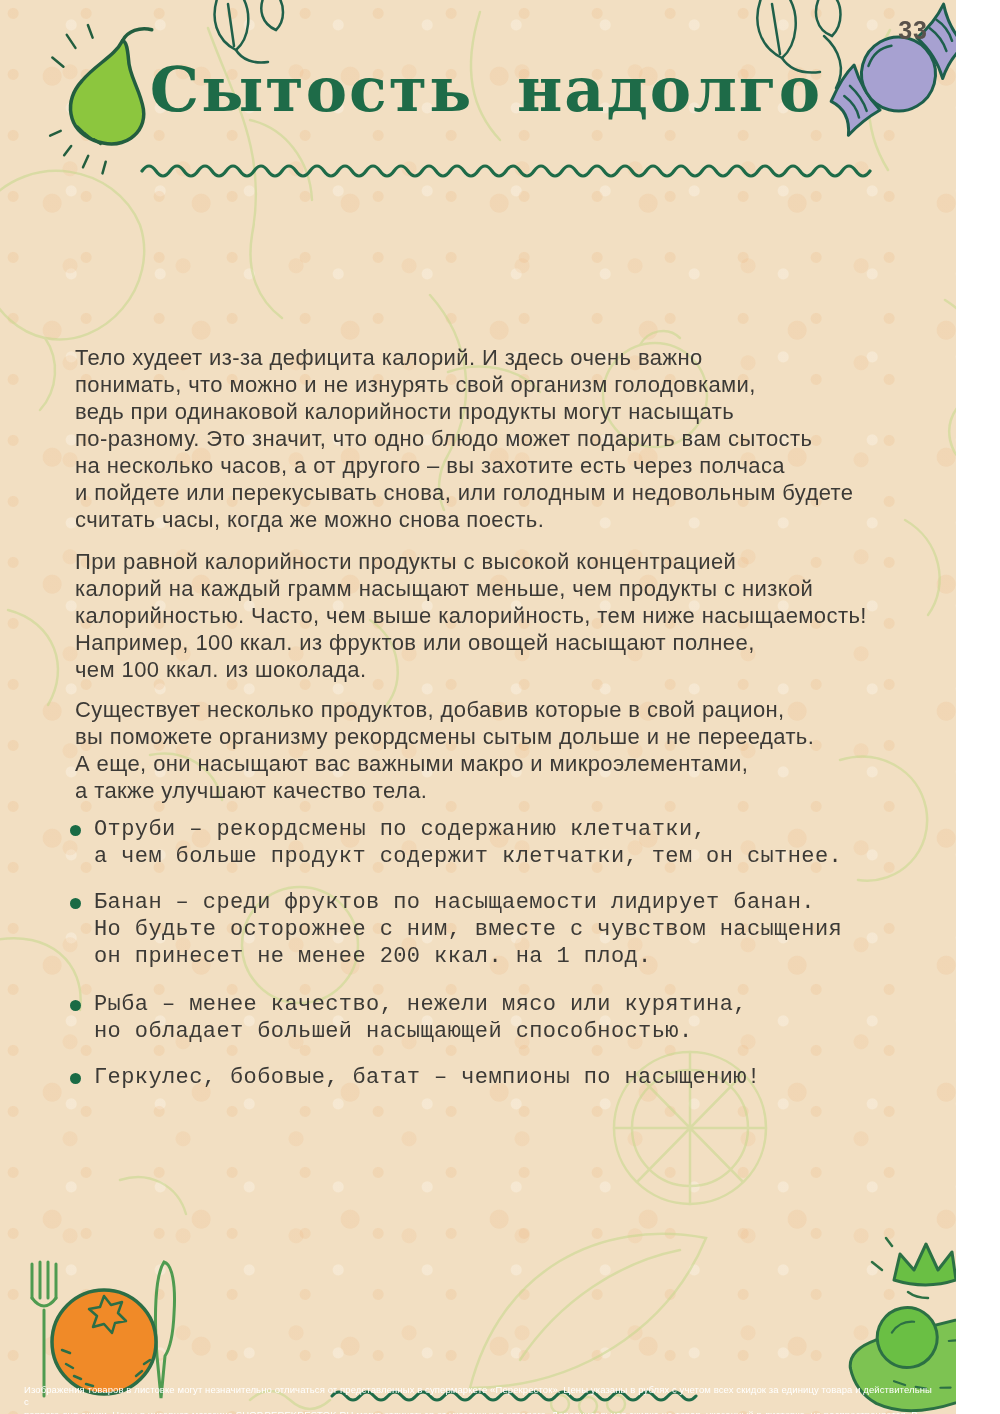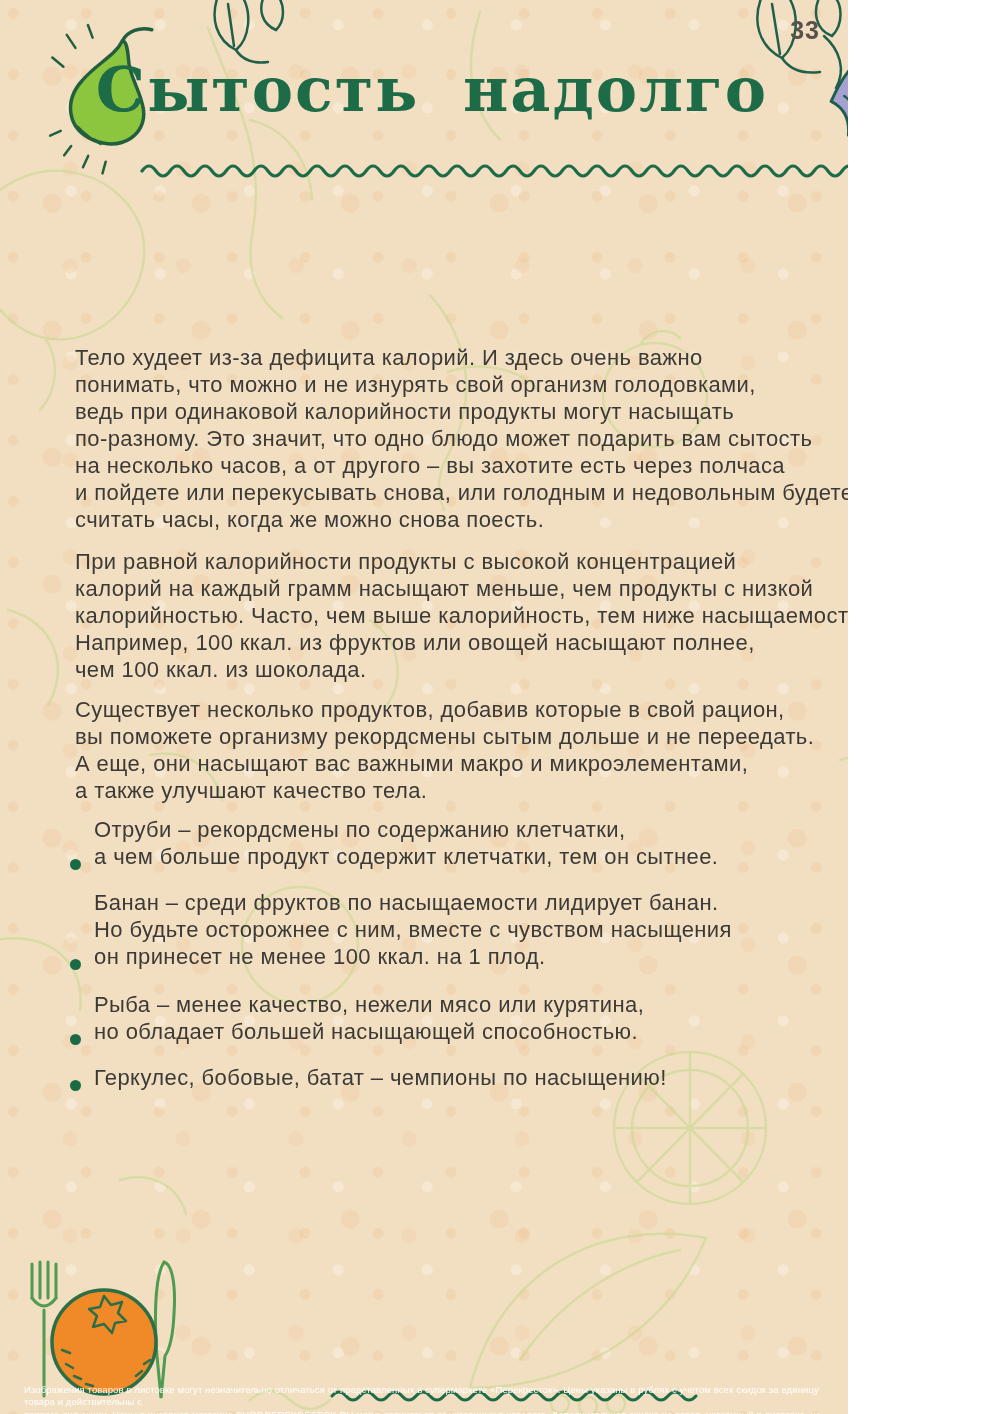--- a/index.html
+++ b/index.html
@@ -1,18 +1,18 @@
 <!DOCTYPE html>
 <html lang="ru"><head>
 <meta charset="utf-8">
 <style>
   html,body{margin:0;padding:0;}
   .page{
     position:relative;
-    width:848px;height:1414px;
+    width:956px;height:1414px;
     overflow:hidden;
     font-family:"Liberation Sans", sans-serif;
     background:
       radial-gradient(circle at 18% 22%, rgba(235,170,110,.18) 0 5px, transparent 6px),
       radial-gradient(circle at 62% 74%, rgba(238,178,120,.16) 0 7px, transparent 8px),
       radial-gradient(circle at 80% 30%, rgba(250,243,228,.45) 0 5px, transparent 6px),
       radial-gradient(circle at 35% 60%, rgba(233,160,98,.14) 0 9px, transparent 10px),
       #f2dfc2;
     background-size:73px 61px,113px 97px,89px 83px,149px 127px,auto;
   }
@@ -36,21 +36,21 @@
     font-size:22px;line-height:27px;letter-spacing:.4px;
     color:#3c3a36;white-space:pre-line;
   }
   .p-intro{top:248px}
   .p-body1{top:344px}
   .p-body2{top:548px}
   .p-body3{top:696px}
   .p-outro{top:1112px}
   .bullet{
     position:absolute;left:70px;width:880px;z-index:4;
-    display:flex;align-items:flex-end;
+    display:flex;align-items:flex-start;font-family:Liberation Mono, monospace;
   }
   .bullet .dot{
     flex:0 0 auto;width:11px;height:11px;border-radius:50%;
     background:#1a6b45;margin:9px 13px 0 0;
   }
   .bullet .btext{
     font-size:22px;line-height:27px;letter-spacing:.4px;
     color:#3c3a36;white-space:pre-line;
   }
   .b1{top:816px}.b2{top:889px}.b3{top:991px}.b4{top:1064px}
@@ -191,21 +191,21 @@
 
   <div class="bullet b1">
     <span class="dot"></span>
     <span class="btext">Отруби – рекордсмены по содержанию клетчатки,
 а чем больше продукт содержит клетчатки, тем он сытнее.</span>
   </div>
   <div class="bullet b2">
     <span class="dot"></span>
     <span class="btext">Банан – среди фруктов по насыщаемости лидирует банан.
 Но будьте осторожнее с ним, вместе с чувством насыщения
-он принесет не менее 100 ккал. на 1 плод.</span>
+он принесет не менее 200 ккал. на 1 плод.</span>
   </div>
   <div class="bullet b3">
     <span class="dot"></span>
     <span class="btext">Рыба – менее качество, нежели мясо или курятина,
 но обладает большей насыщающей способностью.</span>
   </div>
   <div class="bullet b4">
     <span class="dot"></span>
     <span class="btext">Геркулес, бобовые, батат – чемпионы по насыщению!</span>
   </div>

